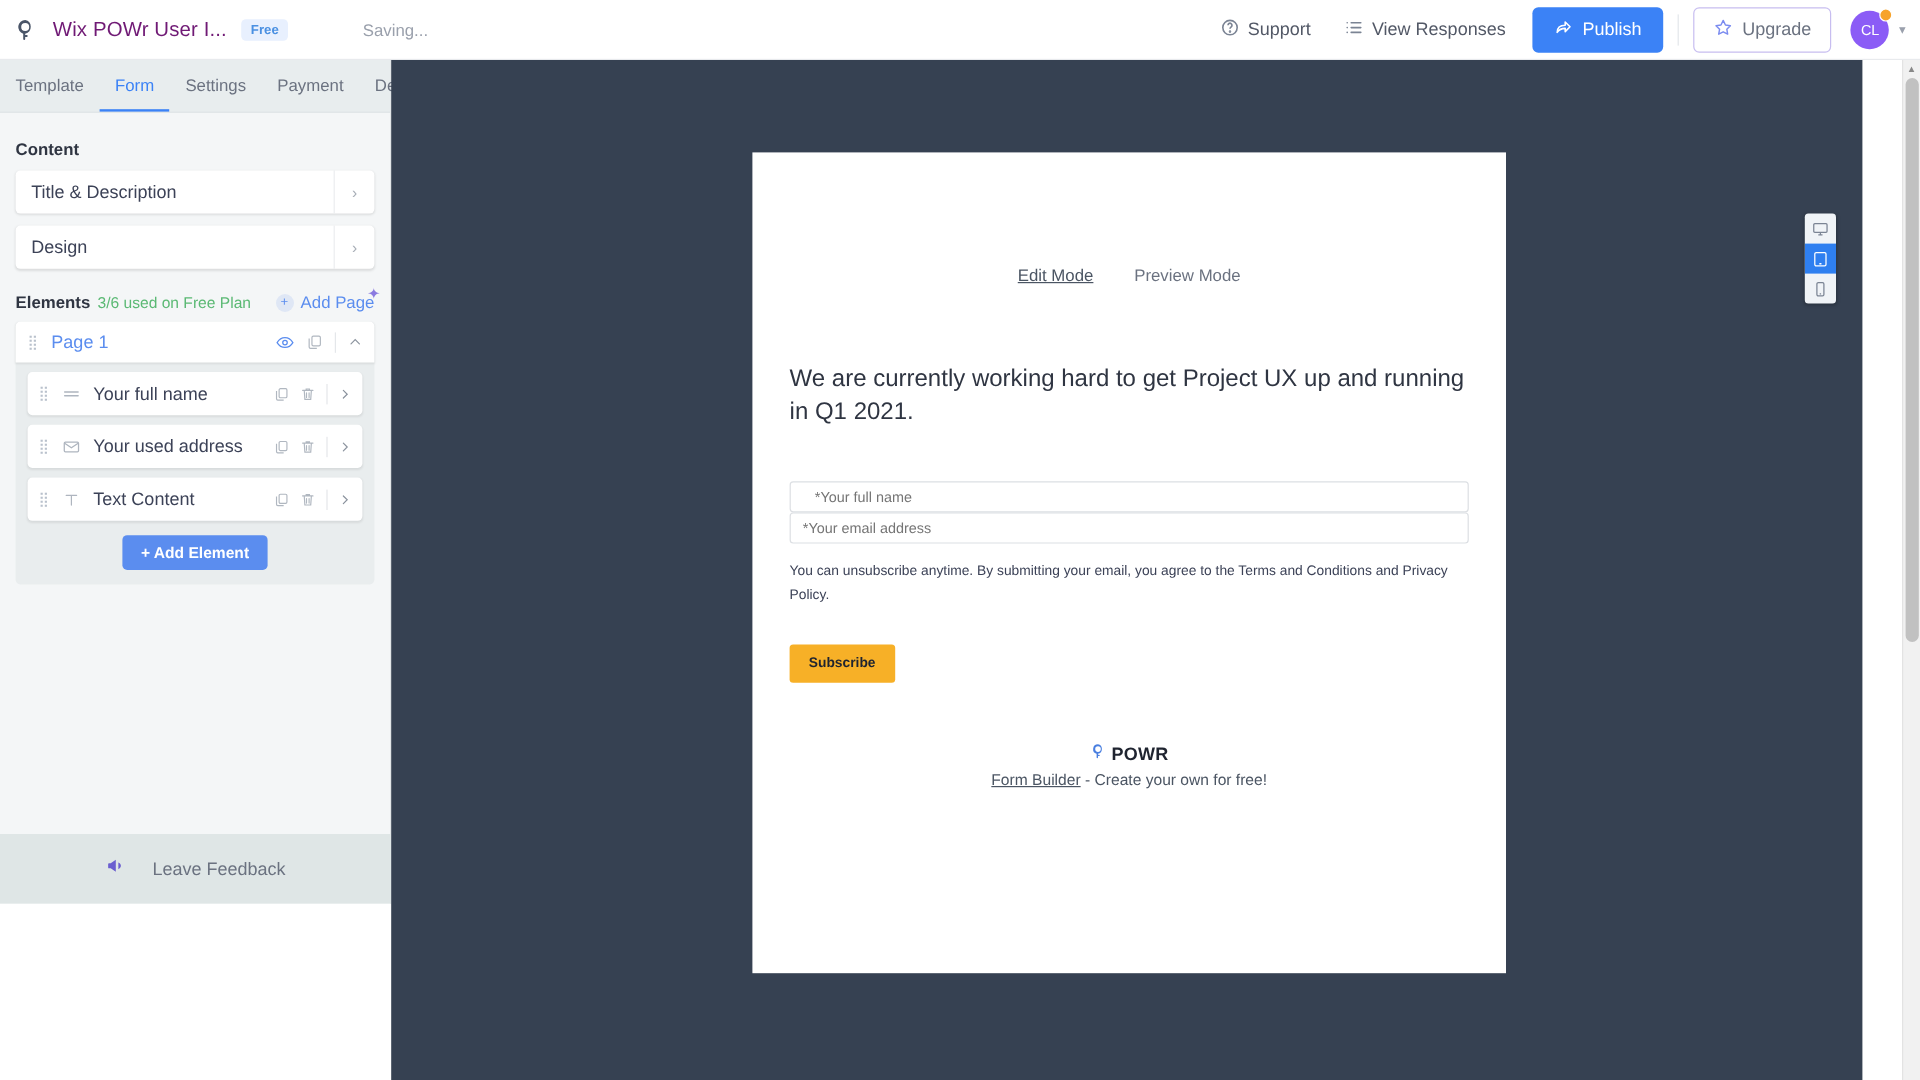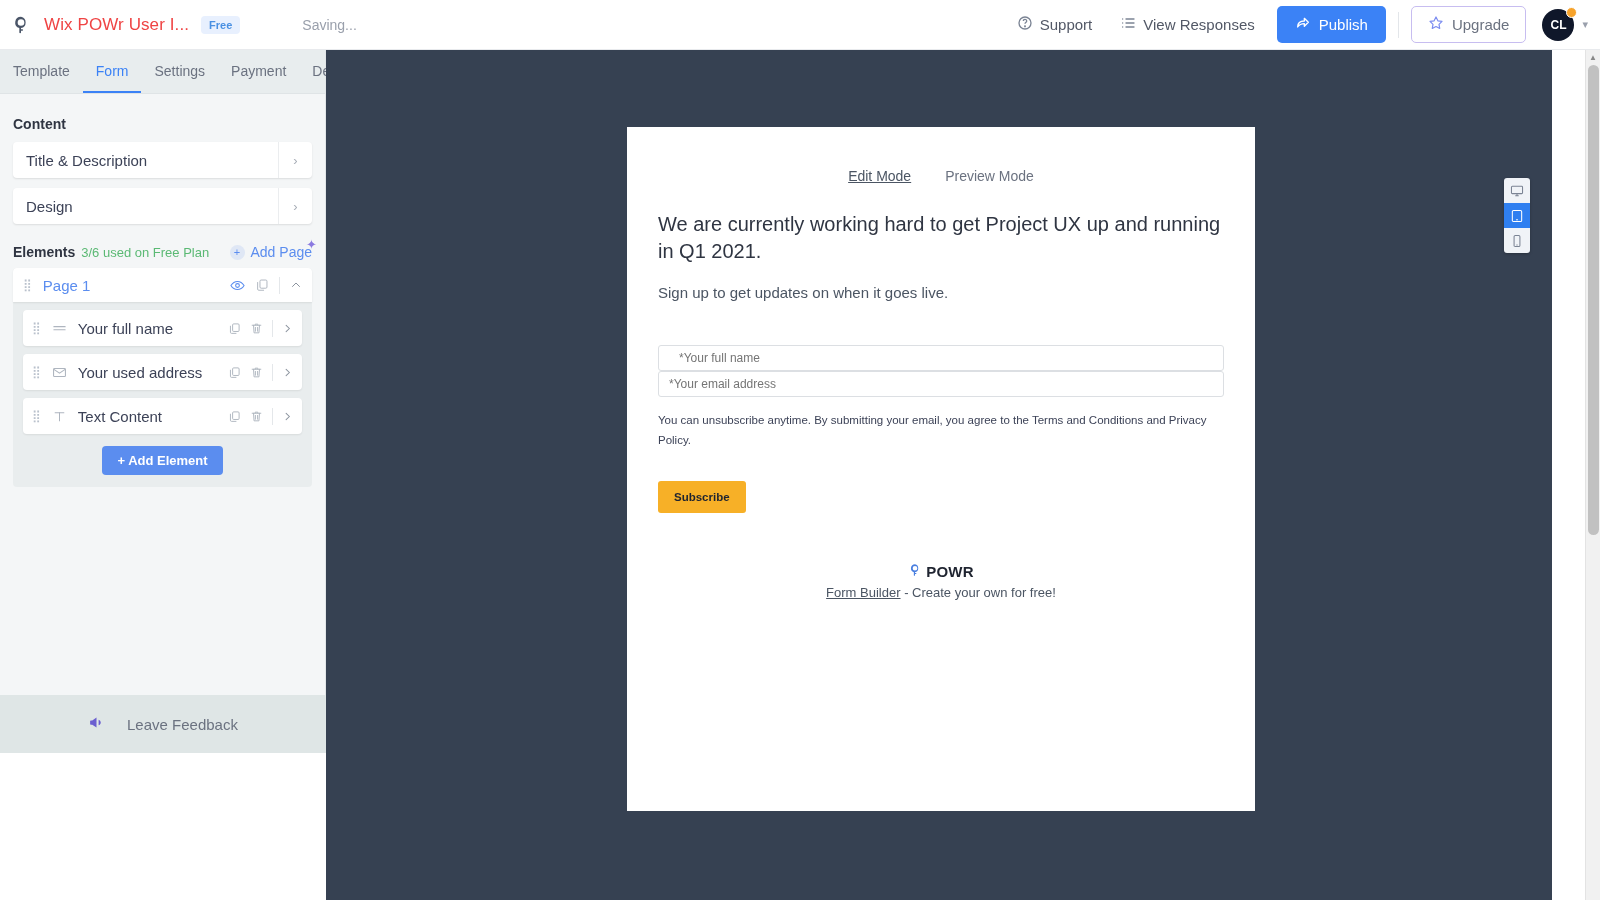--- a/index.html
+++ b/index.html
@@ -14,21 +14,21 @@
   .topbar {
     position: absolute; top: 0; left: 0; width: 1600px; height: 50px;
     background: #ffffff; border-bottom: 1px solid #e8eaed;
     display: flex; align-items: center;
   }
   .logo-mark {
     margin-left: 10px; width: 22px; height: 22px;
     display: flex; align-items: center; justify-content: center;
   }
   .app-title {
-    margin-left: 12px; font-size: 17px; color: #ef4444; letter-spacing: .1px;
+    margin-left: 12px; font-size: 17px; color: #701a75; letter-spacing: .1px;
   }
   .free-badge {
     margin-left: 12px; background: #e8f0fe; color: #4a90e2;
     font-size: 11px; font-weight: bold; padding: 3px 8px; border-radius: 4px;
   }
   .saving {
     margin-left: 62px; font-size: 14px; color: #9aa0ac;
   }
   .topbar-right {
     margin-left: auto; display: flex; align-items: center; gap: 0px;
@@ -47,21 +47,21 @@
     width: 1px; height: 26px; background: #e3e6ea; margin: 0 12px;
   }
   .btn-upgrade {
     display: flex; align-items: center; gap: 8px;
     border: 1px solid #c7bdf0; color: #6b7280; background: #fff;
     font-size: 15px; padding: 8px 16px; border-radius: 5px; cursor: pointer;
   }
   .avatar-wrap { position: relative; margin-left: 16px; cursor: pointer; }
   .avatar {
     width: 32px; height: 32px; border-radius: 50%;
-    background: #0f172a; color: #fff; font-size: 12px; font-weight: bold;
+    background: #8b5cf6; color: #fff; font-size: 12px; font-weight: normal;
     display: flex; align-items: center; justify-content: center;
   }
   .avatar-badge {
     position: absolute; top: -2px; right: -3px;
     width: 11px; height: 11px; border-radius: 50%; background: #f7a32b;
     border: 1.5px solid #fff;
   }
   .avatar-caret { margin-left: 8px; color: #9aa0ac; font-size: 11px; cursor: pointer; }
 
   
@@ -152,28 +152,28 @@
   
   .canvas {
     position: absolute; top: 50px; left: 326px; width: 1226px; height: 850px;
     background: #364152;
   }
   .preview-card {
     position: absolute; top: 77px; left: 301px; width: 628px; height: 684px;
     background: #fff;
   }
   .mode-row {
-    display: flex; justify-content: center; gap: 34px; padding-top: 41px;
+    display: flex; justify-content: center; gap: 34px; padding-top: 94px;
   }
   .mode { font-size: 14px; color: #6b7280; cursor: pointer; }
   .mode.active { color: #4b5563; text-decoration: underline; }
 
   .pv-body { padding: 0 31px; }
   .pv-title {
-    margin-top: 27px; font-size: 20px; color: #2f3542; line-height: 1.35;
+    margin-top: 66px; font-size: 20px; color: #2f3542; line-height: 1.35;
   }
   .pv-sub { margin-top: 19px; font-size: 15px; color: #4b5563; }
   .pv-input {
     margin-top: 0; width: 100%; height: 26px; border: 1px solid #dcdfe3;
     border-radius: 3px; font-size: 12px; color: #9aa0ac;
     padding: 0 10px; font-family: "Liberation Sans", sans-serif;
     background: #fff; outline: none;
   }
   .pv-input-1 { margin-top: 44px; padding-left: 20px; }
   .pv-input-2 { margin-top: 0; }
@@ -445,21 +445,20 @@
 <div class="canvas">
   <div class="preview-card">
 
     <div class="mode-row">
       <span class="mode active">Edit Mode</span>
       <span class="mode">Preview Mode</span>
     </div>
 
     <div class="pv-body">
       <div class="pv-title">We are currently working hard to get Project UX up and running in Q1 2021.</div>
-      <div class="pv-sub">Sign up to get updates on when it goes live.</div>
 
       <input class="pv-input pv-input-1" placeholder="*Your full name" style="">
       <input class="pv-input pv-input-2" placeholder="*Your email address" style="">
 
       <div class="pv-disclaimer">You can unsubscribe anytime. By submitting your email, you agree to the Terms and Conditions and Privacy Policy.</div>
 
       <button class="pv-subscribe">Subscribe</button>
 
       <div class="pv-footer">
         <div class="powr-logo">

